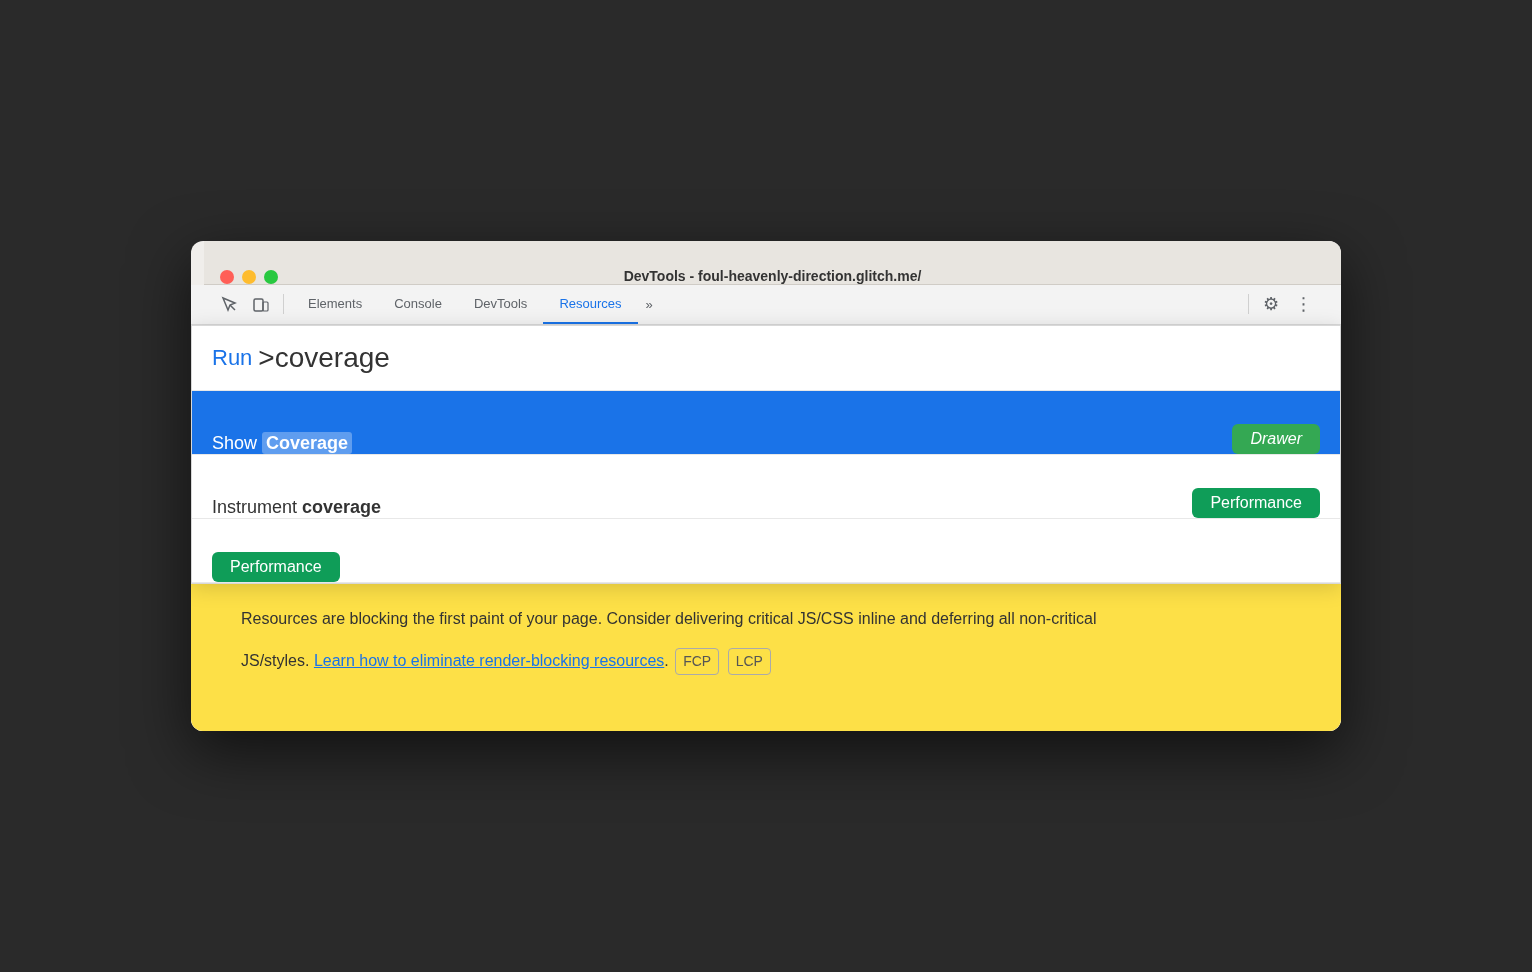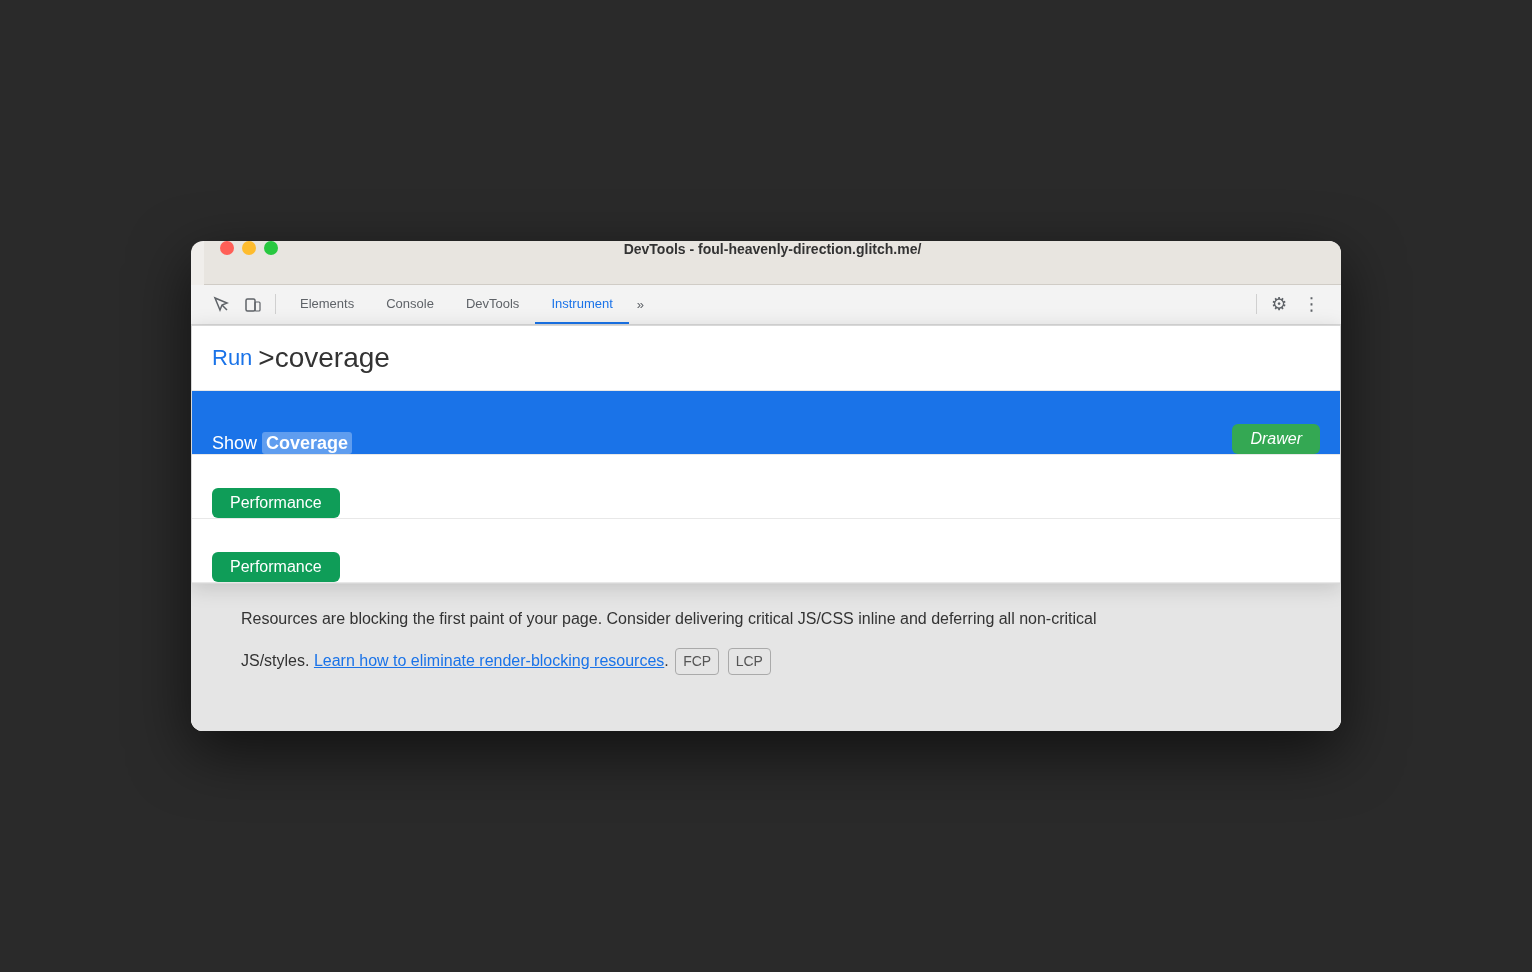--- a/index.html
+++ b/index.html
@@ -18,21 +18,21 @@
       background: #f0eeeb;
       border-radius: 12px;
       box-shadow: 0 20px 60px rgba(0,0,0,0.6);
       overflow: hidden;
     }
 
     .titlebar {
       background: #e8e5e0;
       height: 44px;
       display: flex;
-      align-items: flex-start;
+      align-items: flex-end;
       justify-content: center;
       position: relative;
       border-bottom: 1px solid #d0ccc6;
       margin-left: 13px;
     }
 
     .window-controls {
       position: absolute;
       left: 16px;
       display: flex;
@@ -62,21 +62,21 @@
       background: #ffffff;
       margin: 0;
     }
 
     .toolbar {
       background: #f3f3f3;
       border-bottom: 1px solid #d8d8d8;
       display: flex;
       align-items: center;
       height: 40px;
-      padding: 0 16px;
+      padding: 0 24px;
       gap: 4px;
     }
 
     .toolbar-icon-btn {
       width: 28px;
       height: 28px;
       display: flex;
       align-items: center;
       justify-content: center;
       border-radius: 4px;
@@ -127,21 +127,21 @@
     }
 
     .toolbar-right {
       display: flex;
       align-items: center;
       gap: 4px;
       margin-left: auto;
     }
 
     .content-area {
-      background: #e5e5e5;
+      background: #fde047;
       position: relative;
       border-radius: 7px;
     }
 
     
     .command-overlay {
       position: absolute;
       top: 0;
       left: 0;
       right: 0;
@@ -293,21 +293,21 @@
         <div class="tab">
           <span>Elements</span>
         </div>
         <div class="tab">
           <span>Console</span>
         </div>
         <div class="tab">
           <span>DevTools</span>
         </div>
         <div class="tab active">
-          <span>Instrument</span>
+          <span>Resources</span>
         </div>
         <div class="more-tabs">
           <span>»</span>
         </div>
       </div>
 
       <div class="toolbar-right">
         <div class="toolbar-divider"></div>
         <button class="toolbar-icon-btn" title="Settings">
           <span style="font-size:18px; color:#5f6368;">⚙</span>
@@ -328,20 +328,23 @@
         </div>
 
         <div class="suggestion-item highlighted">
           <span class="suggestion-text">
             Show <span class="highlight-word">Coverage</span>
           </span>
           <button class="badge badge-drawer">Drawer</button>
         </div>
 
         <div class="suggestion-item">
+          <span class="suggestion-text">
+            Instrument <span class="highlight-word">coverage</span>
+          </span>
           <button class="badge badge-performance">Performance</button>
         </div>
 
         <div class="suggestion-item">
           <button class="badge badge-performance">Performance</button>
         </div>
 
       </div>
 
       <div class="main-content" style="padding-top: 280px;">

